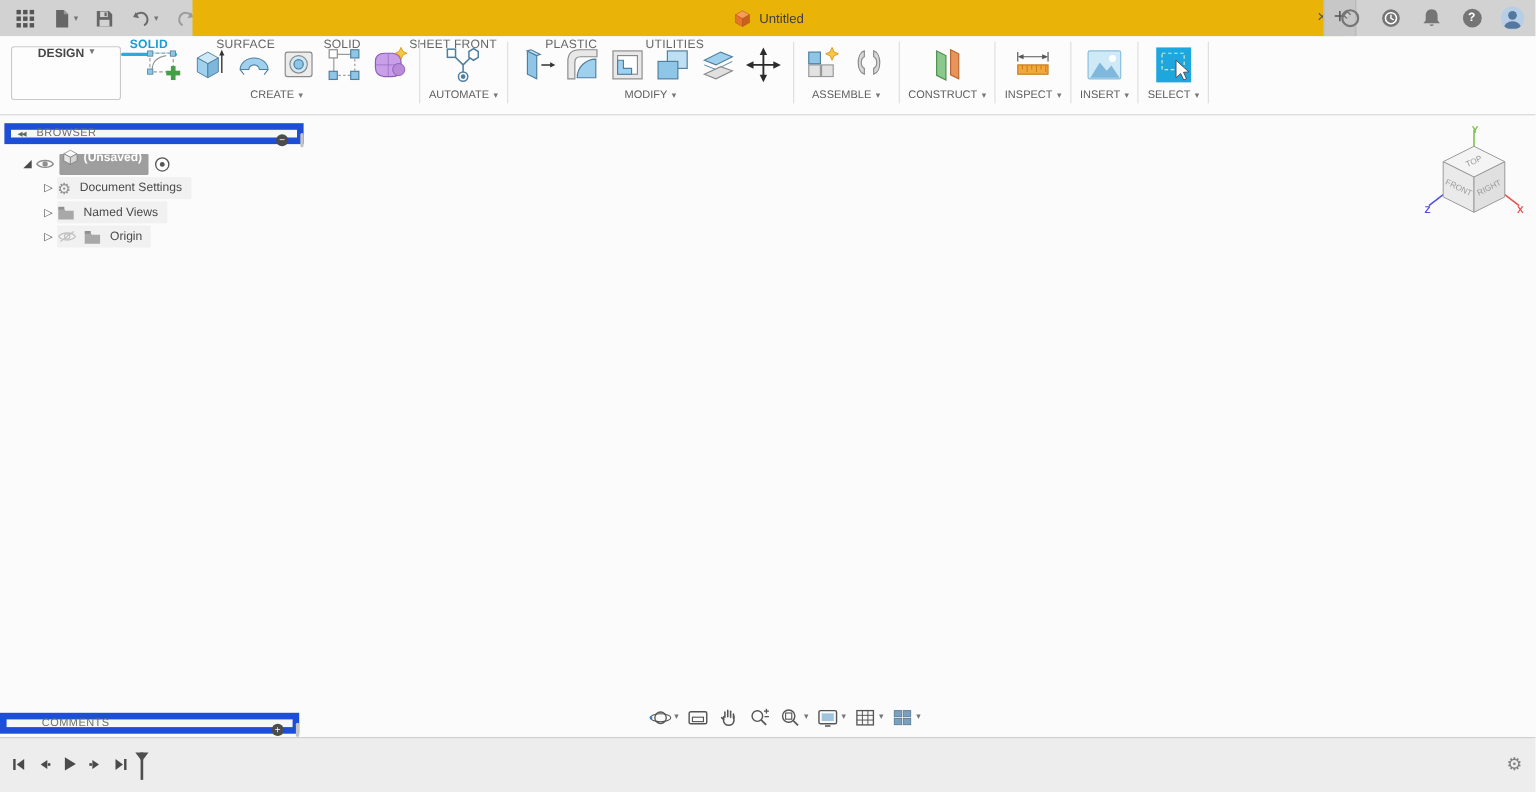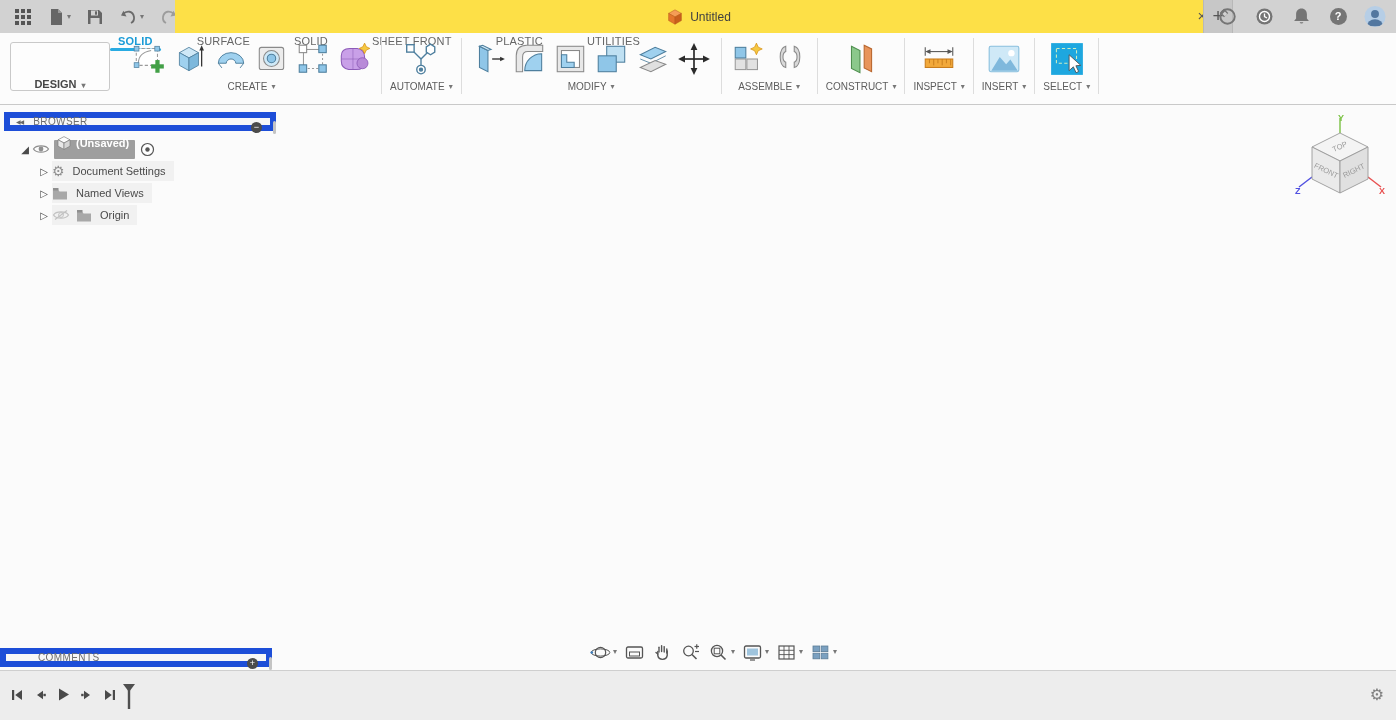--- a/index.html
+++ b/index.html
@@ -4,35 +4,35 @@
 <style>
   * { margin:0; padding:0; box-sizing:border-box; }
   html,body { width:1396px; height:720px; overflow:hidden; }
   body { font-family:"Liberation Sans", sans-serif; background:#fbfbfb; position:relative; color:#555; }
 
   
   .titlebar { position:absolute; top:0; left:0; width:1396px; height:33px; background:#d2d2d2; }
   .tb-left { position:absolute; left:0; top:0; height:33px; display:flex; align-items:center; gap:8px; padding:0 10px; }
   .tb-btn { display:flex; align-items:center; gap:3px; padding:3px 4px; cursor:pointer; }
   .caret { font-size:8px; color:#777; line-height:1; }
-  .doc-tab { position:absolute; left:175px; top:0; width:1048px; height:33px; background:#fde047; display:flex; align-items:center; justify-content:center; gap:7px; }
+  .doc-tab { position:absolute; left:175px; top:0; width:1048px; height:33px; background:#eab308; display:flex; align-items:center; justify-content:center; gap:7px; }
   .doc-tab .close { position:absolute; right:12px; top:7px; font-size:15px; color:#555; cursor:pointer; width:18px; height:18px; text-align:center; line-height:18px; }
   .tab-title { font-size:12px; color:#404040; }
   .new-tab { position:absolute; left:1203px; top:0; width:30px; height:33px; background:#c7c7c7; border-left:1px solid #b8b8b8; border-right:1px solid #b8b8b8; font-size:19px; color:#555; text-align:center; line-height:31px; cursor:pointer; }
   .tb-right { position:absolute; right:6px; top:0; height:33px; display:flex; align-items:center; gap:15px; padding-right:4px; }
   .tb-ricon { width:22px; height:22px; display:flex; align-items:center; justify-content:center; cursor:pointer; }
   .help-circle { width:17px; height:17px; border-radius:50%; background:#757575; color:#fff; font-size:11px; font-weight:bold; text-align:center; line-height:17px; }
 
   
   .ribbon { position:absolute; top:33px; left:0; width:1396px; height:72px; background:#fcfcfc; border-bottom:1px solid #c9c9c9; }
   .ribbon-tabs { position:absolute; top:0; left:114px; height:15px; display:flex; gap:36px; align-items:center; }
   .rtab { font-size:11px; color:#666; letter-spacing:.2px; cursor:pointer; position:relative; padding:0 4px; }
   .rtab.active { color:#1a9bd7; font-weight:bold; }
   .rtab.active::after { content:""; position:absolute; left:-4px; right:-4px; top:13px; height:3px; border-radius:2px; background:#29abe2; }
-  .design-btn { position:absolute; top:9px; left:10px; width:100px; height:49px; background:#fdfdfd; border:1px solid #c9c9c9; border-radius:3px; display:flex; align-items:flex-end; justify-content:center; gap:5px; font-size:11px; font-weight:bold; color:#474747; cursor:pointer; }
+  .design-btn { position:absolute; top:9px; left:10px; width:100px; height:49px; background:#fdfdfd; border:1px solid #c9c9c9; border-radius:3px; display:flex; align-items:flex-start; justify-content:center; gap:5px; font-size:11px; font-weight:bold; color:#474747; cursor:pointer; }
   .toolbar { position:absolute; top:4px; left:122px; height:58px; display:flex; align-items:stretch; }
   .tgroup { display:flex; flex-direction:column; align-items:center; padding:0 8px; }
   .tg-icons { height:44px; display:flex; align-items:center; gap:3px; }
   .tg-label { font-size:10px; color:#5c5c5c; display:flex; align-items:center; gap:4px; margin-top:0px; cursor:pointer; }
   .tool { width:38px; height:40px; display:flex; align-items:center; justify-content:center; cursor:pointer; border-radius:2px; }
   .tsep { width:1px; background:#ddd; margin:1px 0; }
 
   
   .canvas { position:absolute; top:105px; left:0; width:1396px; height:565px; background:#fbfbfb; }
 

